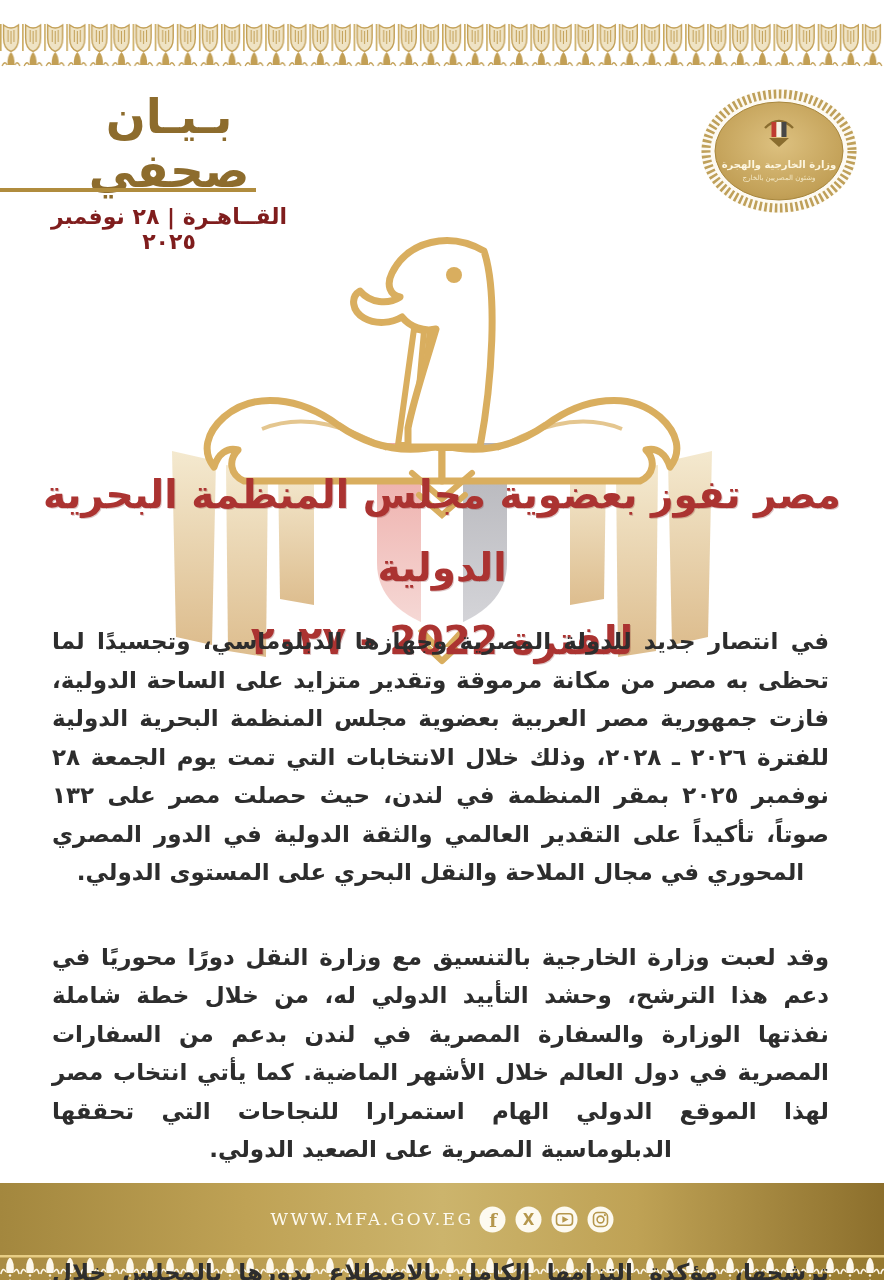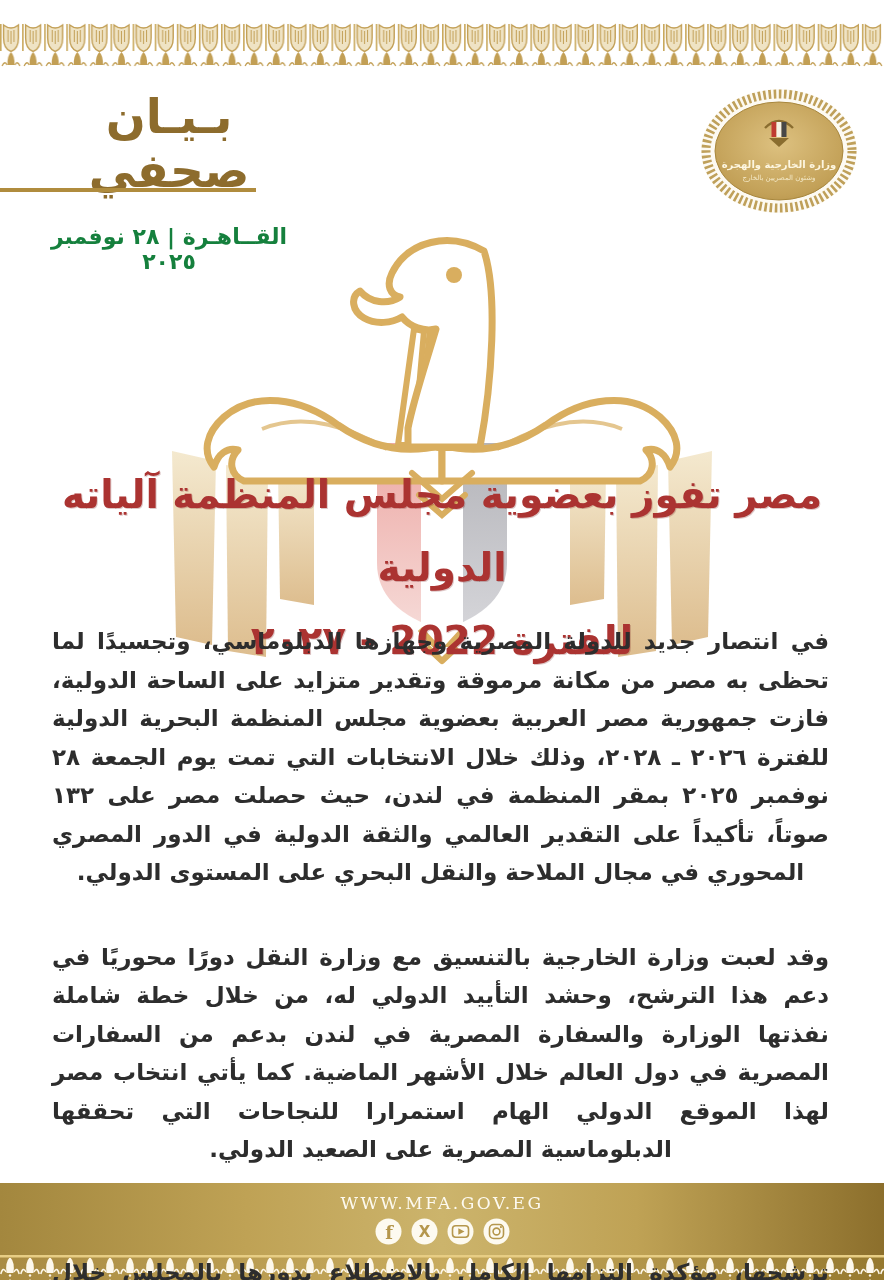--- a/index.html
+++ b/index.html
@@ -10,21 +10,21 @@
   }
   
   .top-border{position:absolute; top:22px; left:0; width:884px; height:46px;}
   .bottom-border{position:absolute; top:1255px; left:0; width:884px; height:25px;}
   
   .header-block{position:absolute; top:90px; left:34px; width:270px; text-align:center; direction:rtl;}
   .statement-title{
     font-size:47px; font-weight:bold; color:#8d6c2d; line-height:1.15;
     letter-spacing:0px;
   }
-  .date-line{margin-top:26px; font-size:22px; font-weight:bold; color:#15803d;}
+  .date-line{margin-top:6px; font-size:22px; font-weight:bold; color:#7f1d1d;}
   .gold-rule{position:absolute; top:188px; left:0; width:256px; height:4px; background:#b08c3e;}
   .seal{position:absolute; top:86px; right:24px; width:162px; height:130px;}
   
   .watermark{position:absolute; top:233px; left:162px; width:560px; height:432px; z-index:1;}
   
   .headline{
     position:absolute; top:458px; left:30px; right:30px; z-index:2;
     direction:rtl; text-align:center; color:#ab3331;
     font-weight:bold; font-size:39px; line-height:73px;
     text-shadow:1px 1px 0 rgba(120,30,30,0.25);
@@ -35,21 +35,21 @@
     direction:rtl; color:#2d2d2d; font-weight:bold;
     font-size:23px; line-height:38.5px;
   }
   .body-text p{
     margin:0 3px 46px 0; text-align:justify; text-align-last:center;
   }
   
   .footer-bar{
     position:absolute; top:1183px; left:0; width:884px; height:72px; z-index:2;
     background:linear-gradient(90deg,#a3873e 0%,#bfa255 28%,#ccb46c 50%,#bfa255 72%,#8c6f2c 100%);
-    display:flex; flex-direction:column; align-items:center; justify-content:center; gap:5px;
+    display:flex; align-items:center; justify-content:center; gap:5px;
   }
   .website{
     font-family:"DejaVu Serif", serif; font-size:17px; letter-spacing:2.5px;
     color:#fdfaf0;
   }
   .social-row{display:flex; gap:9px; align-items:center;}
   .social-row svg{display:block;}
 </style>
 </head>
 <body>
@@ -154,21 +154,21 @@
       <circle cx="292" cy="42" r="8" fill="#d9ae5f"></circle>
     </g>
 
     <g stroke="#d9ae5f" stroke-width="6" fill="#ffffff" stroke-linejoin="round">
       <path d="M258,396 L280,420 L302,396"></path>
       <path d="M265,414 L280,428 L295,414"></path>
     </g>
   </svg>
 
   <div class="headline">
-    <div>مصر تفوز بعضوية مجلس المنظمة آلياته الدولية</div>
+    <div>مصر تفوز بعضوية مجلس المنظمة البحرية الدولية</div>
     <div>للفترة 2022 - ٢٠٢٧</div>
   </div>
 
   <div class="body-text">
     <p>في انتصار جديد للدولة المصرية وجهازها الدبلوماسي، وتجسيدًا لما تحظى به مصر من مكانة مرموقة وتقدير متزايد على الساحة الدولية، فازت جمهورية مصر العربية بعضوية مجلس المنظمة البحرية الدولية للفترة ٢٠٢٦ ـ ٢٠٢٨، وذلك خلال الانتخابات التي تمت يوم الجمعة ٢٨ نوفمبر ٢٠٢٥ بمقر المنظمة في لندن، حيث حصلت مصر على ١٣٢ صوتاً، تأكيداً على التقدير العالمي والثقة الدولية في الدور المصري المحوري في مجال الملاحة والنقل البحري على المستوى الدولي.</p>
     <p>وقد لعبت وزارة الخارجية بالتنسيق مع وزارة النقل دورًا محوريًا في دعم هذا الترشح، وحشد التأييد الدولي له، من خلال خطة شاملة نفذتها الوزارة والسفارة المصرية في لندن بدعم من السفارات المصرية في دول العالم خلال الأشهر الماضية. كما يأتي انتخاب مصر لهذا الموقع الدولي الهام استمرارا للنجاحات التي تحققها الدبلوماسية المصرية على الصعيد الدولي.</p>
     <p>وتعرب وزارة الخارجية عن تقديرها للدول الصديقة التي قامت بتأييد ترشحها، مؤكدة التزامها الكامل بالاضطلاع بدورها بالمجلس خلال الفترة المقبلة، والعمل على تطوير آلياته.</p>
   </div>
 
   <div class="footer-bar">

